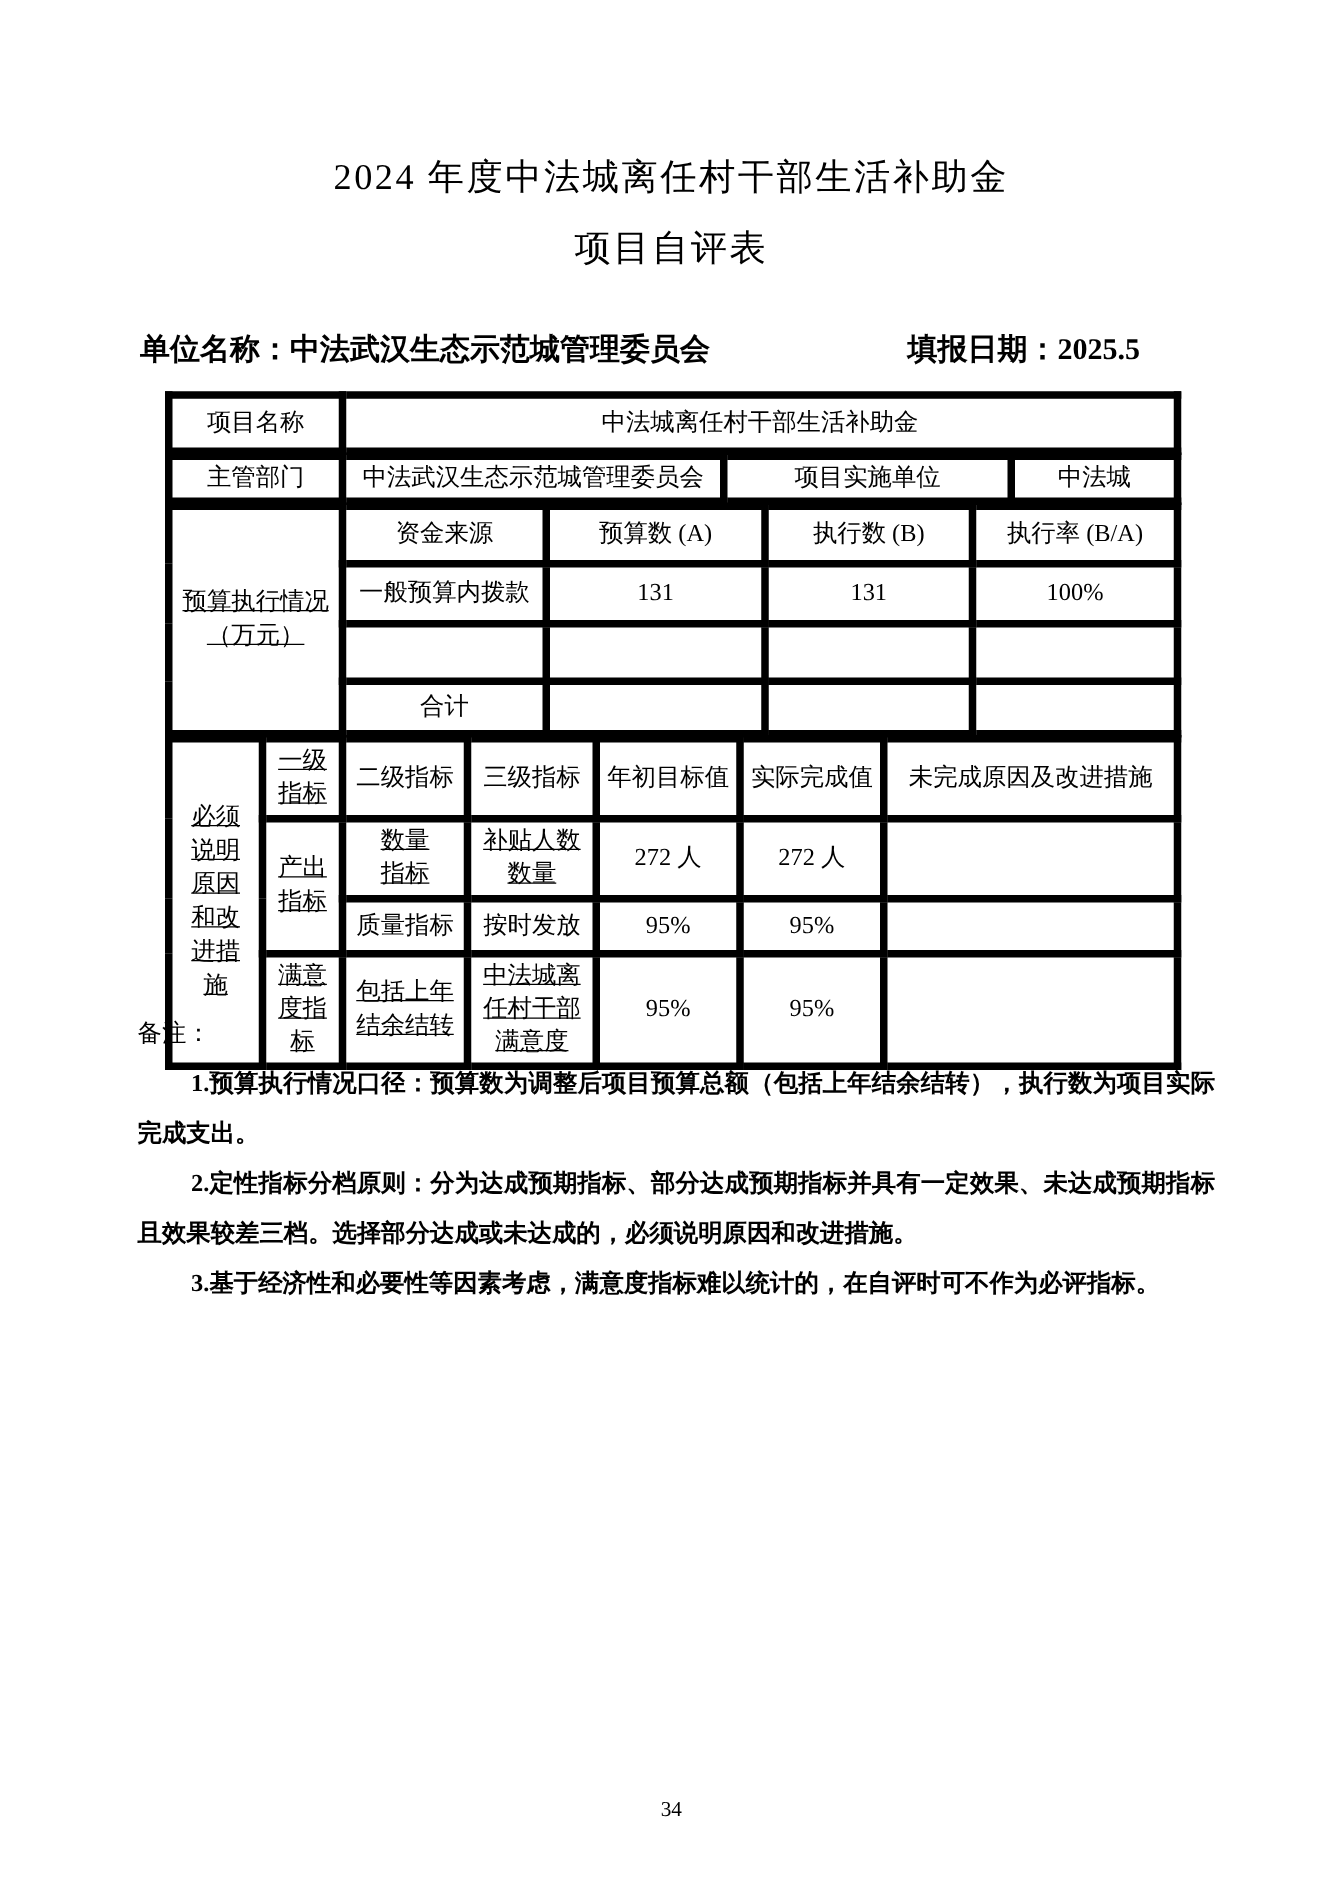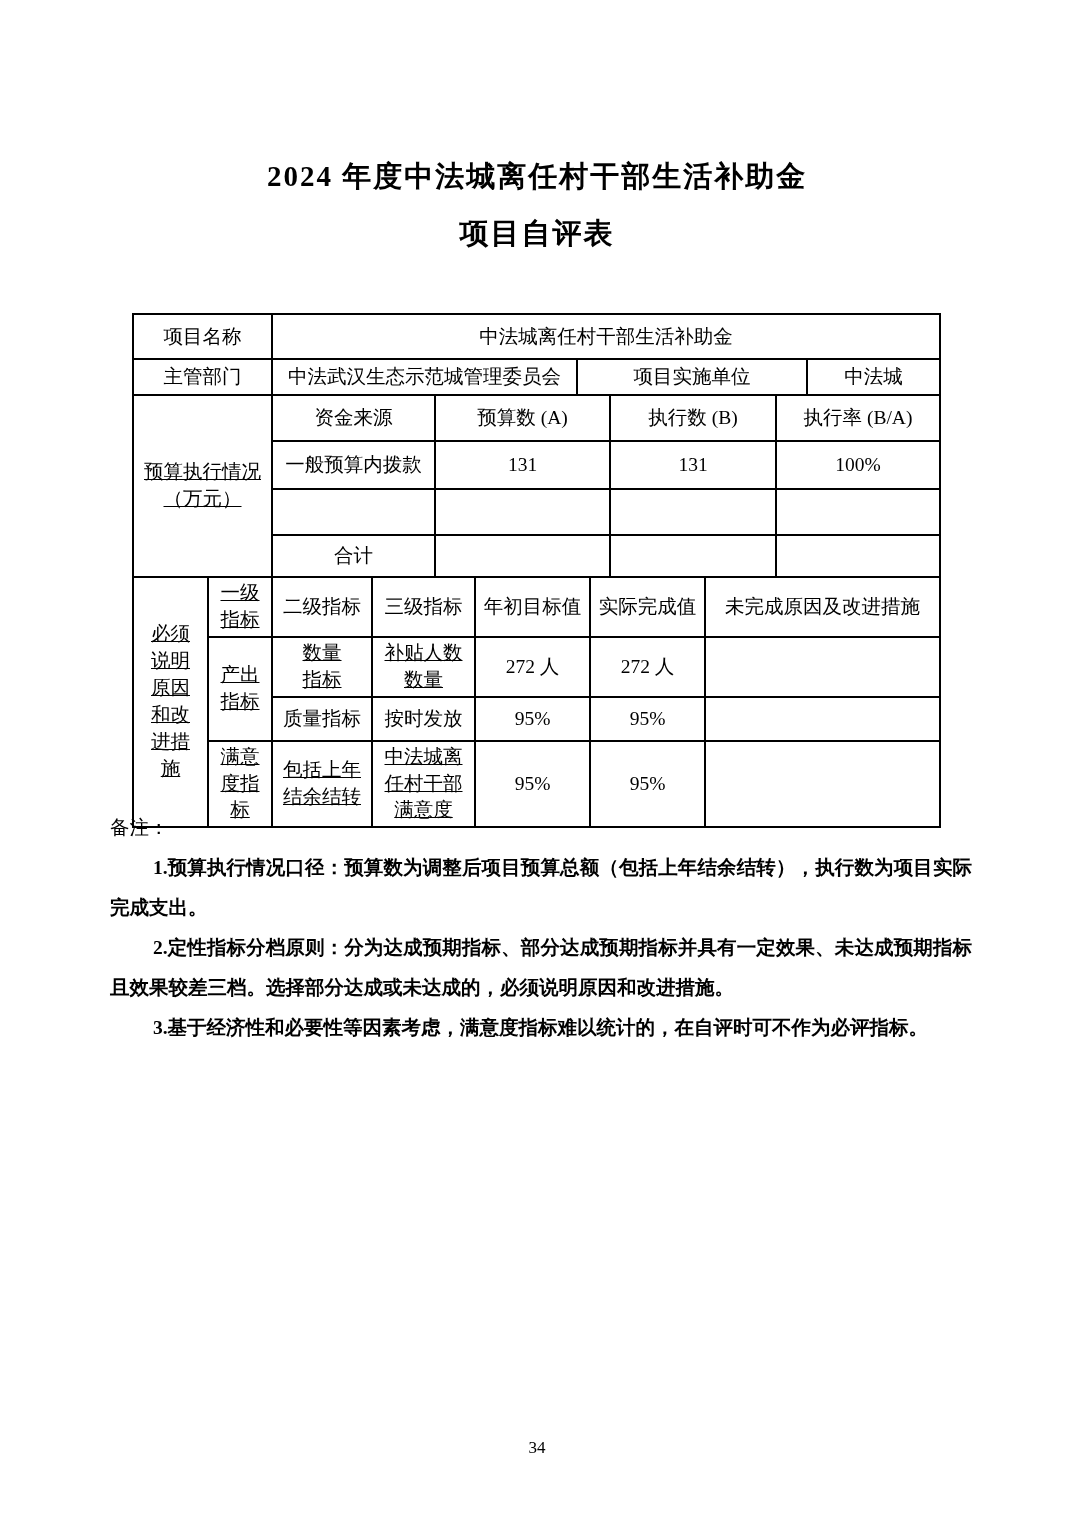--- a/index.html
+++ b/index.html
@@ -16,24 +16,23 @@
     color: #000000;
     font-family: "Liberation Serif", "DejaVu Serif", serif;
     overflow: hidden;
   }
   .doc-title {
     position: absolute;
     left: 0;
     width: 100%;
     text-align: center;
     font-size: 29px;
-    font-weight: bold;
+    font-weight: normal;
     letter-spacing: 2px;
     white-space: nowrap;
-    margin-top: 35px;
   }
   .meta-row {
     position: absolute;
     left: 112px;
     top: 263px;
     width: 800px;
     display: flex;
     justify-content: space-between;
     font-size: 24px;
     font-weight: bold;
@@ -47,21 +46,21 @@
   }
   table.grid {
     border-collapse: collapse;
     table-layout: fixed;
     width: 807px;
   }
   table.grid + table.grid {
     margin-top: -2px;
   }
   table.grid td {
-    border: 2px solid #000000;
+    border: 6px solid #000000;
     text-align: center;
     vertical-align: middle;
     font-size: 19.5px;
     line-height: 1.32;
     padding: 2px 3px;
     overflow: hidden;
     margin-left: 37px;
   }
   .w {
     display: inline-block;
@@ -96,20 +95,24 @@
   }
 </style>
 </head>
 <body>
 
 <div class="page">
 
   <div class="doc-title" style="top:122px;">2024 年度中法城离任村干部生活补助金</div>
   <div class="doc-title" style="top:179px;">项目自评表</div>
 
+  <div class="meta-row">
+    <span><span>单位名称：</span><span>中法武汉生态示范城管理委员会</span></span>
+    <span><span>填报日期：</span><span>2025.5</span></span>
+  </div>
 
   <div class="table-wrap">
 
     <table class="grid">
       <colgroup>
           <col style="width:139px">
           <col style="width:668px">
         </colgroup>
       <tbody>
           <tr style="height:45px">

